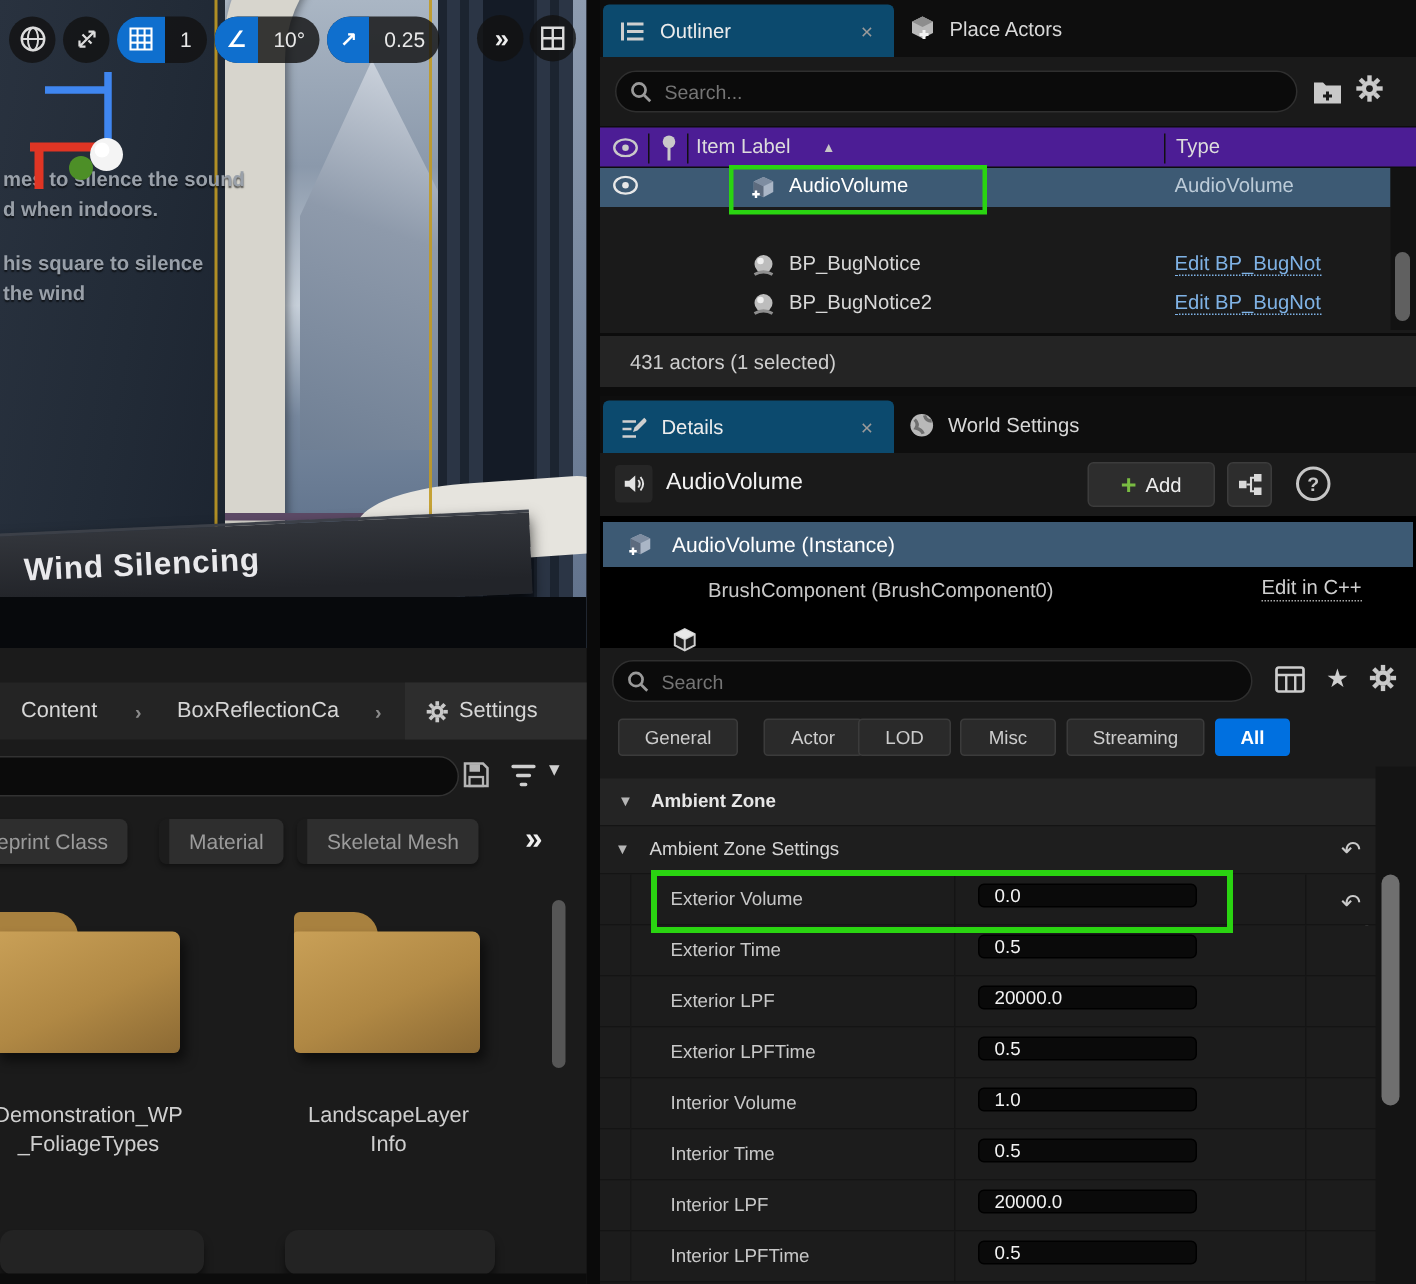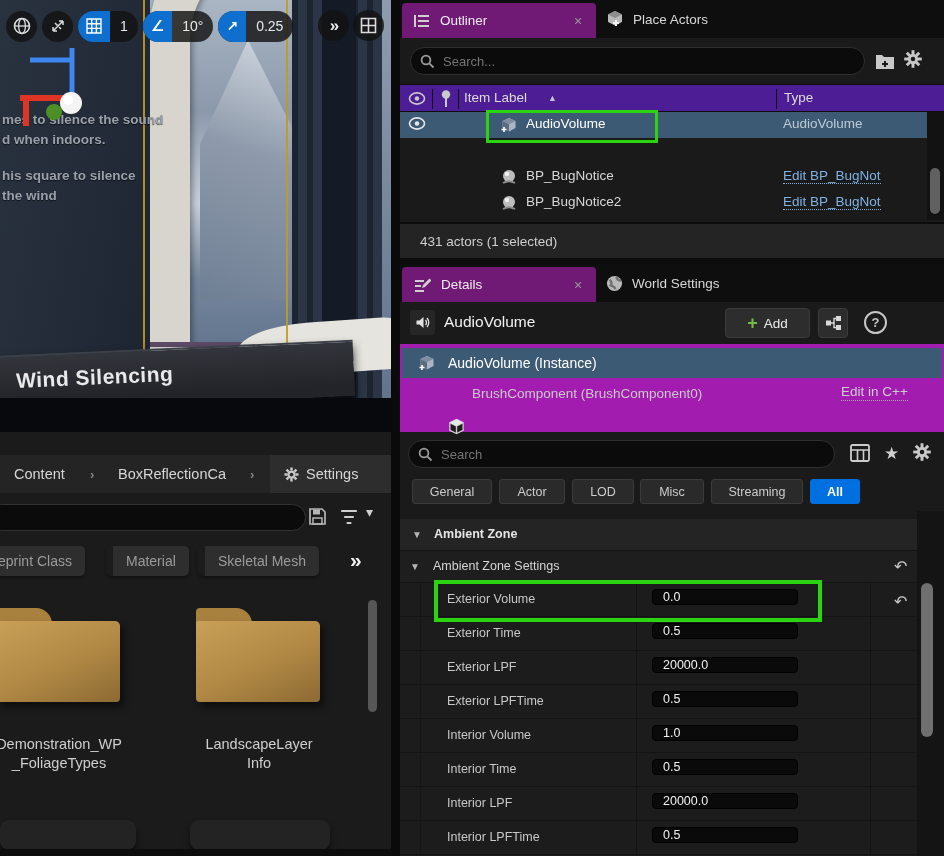--- a/index.html
+++ b/index.html
@@ -84,21 +84,21 @@
   .cb-scroll { position:absolute; left:368px; top:600px; width:9px; height:112px; background:#565656; border-radius:5px; }
   .cb-scroll { top:168px; } 
   .cb-card { position:absolute; top:388px; height:30px; background:#232323; border-radius:9px;
     box-shadow:0 6px 6px rgba(0,0,0,.5); }
   .cb-bottom { position:absolute; left:0; top:417px; width:391px; height:7px; background:#0c0c0c; }
 
   
   .right { position:absolute; left:400px; top:0; width:544px; height:856px; background:#1a1a1a; }
 
   .tabbar { position:absolute; left:0; width:544px; height:38px; background:#0e0e0e; }
-  .tab-active { position:absolute; left:2px; top:3px; width:194px; height:35px; background:#701a75;
+  .tab-active { position:absolute; left:2px; top:3px; width:194px; height:35px; background:#0c4a6e;
     border-radius:4px 4px 0 0; display:flex; align-items:center; }
   .tab-label { font-size:13.5px; color:#ececec; }
   .tab-close { position:absolute; left:166px; color:#9a9a9a; font-size:14px; width:20px; text-align:center; cursor:default; }
   .tab-plain { position:absolute; top:0; height:38px; display:flex; align-items:center; gap:9px; }
   .tab-plain .tab-label { color:#d8d8d8; }
 
   .searchpill { position:absolute; height:28px; border-radius:14px; background:#0b0b0b;
     border:1px solid #2f2f2f; color:#bbb; font-size:13px; padding:0 10px 0 32px; }
   .searchglass { position:absolute; pointer-events:none; }
   .iconbtn { position:absolute; display:flex; align-items:center; justify-content:center; }
@@ -136,21 +136,21 @@
   .btn-add { position:absolute; left:325px; top:6px; width:85px; height:30px; background:#2d2d2d;
     border:1px solid #3c3c3c; border-radius:4px; display:flex; align-items:center; justify-content:center;
     gap:6px; font-size:13.5px; color:#ececec; }
   .btn-add .plus { color:#79bb42; font-size:18px; font-weight:bold; line-height:1; }
   .btn-node { position:absolute; left:418px; top:6px; width:30px; height:30px; background:#2d2d2d;
     border:1px solid #3c3c3c; border-radius:4px; display:flex; align-items:center; justify-content:center; }
   .btn-help { position:absolute; left:464px; top:9px; width:23px; height:23px; border:2px solid #c6c6c6;
     border-radius:50%; display:flex; align-items:center; justify-content:center;
     color:#c6c6c6; font-size:13px; font-weight:bold; }
 
-  .dt-tree { position:absolute; left:0; top:344px; width:544px; height:88px; background:#a21caf; }
+  .dt-tree { position:absolute; left:0; top:344px; width:544px; height:88px; background:#000000; }
   .dt-instance { position:absolute; left:2px; top:4px; width:540px; height:30px; background:#3d5a74;
     display:flex; align-items:center; }
   .dt-instance .lbl { position:absolute; left:46px; font-size:14px; color:#fff; }
   .dt-comp { position:absolute; left:2px; top:34px; width:540px; height:30px; display:flex; align-items:center; }
   .dt-comp .lbl { position:absolute; left:70px; font-size:13.5px; color:#c9c9c9; }
   .dt-editcpp { position:absolute; left:441px; top:40px; font-size:13.5px; color:#cfcfcf;
     border-bottom:1px dotted #a8a8a8; padding-bottom:1px; }
 
   .flt-btn { position:absolute; top:479px; height:25px; border-radius:3px; background:#2a2a2a;
     border:1px solid #3b3b3b; display:flex; align-items:center; justify-content:center;
@@ -541,21 +541,21 @@
           <rect x="12.4" y="6.7" width="3.4" height="2.6" transform="rotate(45 8 8)"></rect>
           <circle cx="8" cy="8" r="4.6"></circle>
         </g>
         <circle cx="8" cy="8" r="2" fill="#1a1a1a"></circle>
       </svg>
     </span>
 
     <div class="flt-btn" style="left:12px; width:80px;">
         <span>General</span>
       </div>
-    <div class="flt-btn" style="left:99px; width:66px;">
+    <div class="flt-btn" style="left:109px; width:66px;">
         <span>Actor</span>
       </div>
     <div class="flt-btn" style="left:172px; width:62px;">
         <span>LOD</span>
       </div>
     <div class="flt-btn" style="left:240px; width:64px;">
         <span>Misc</span>
       </div>
     <div class="flt-btn" style="left:311px; width:92px;">
         <span>Streaming</span>

